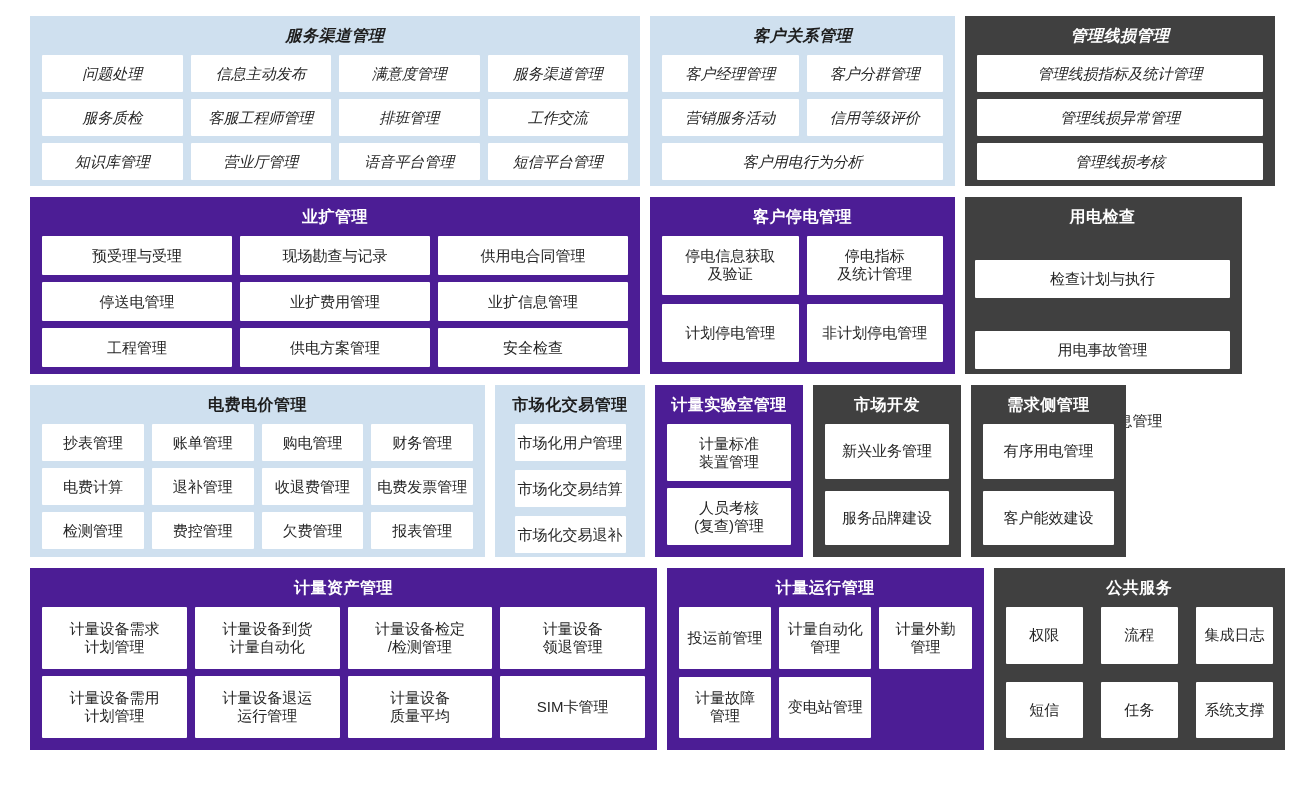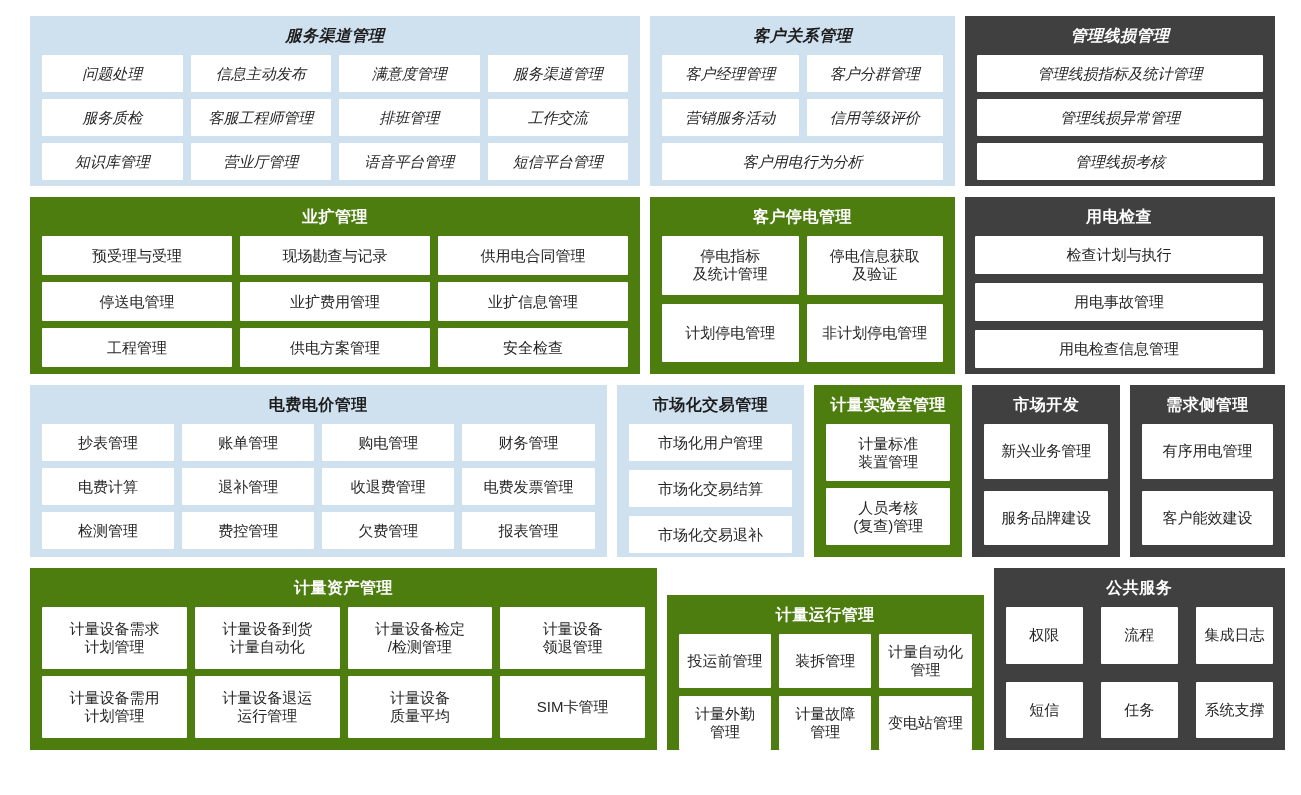--- a/index.html
+++ b/index.html
@@ -31,21 +31,21 @@
   }
 
   
   .panel {
     box-sizing: border-box;
     padding: 10px 12px 12px 12px;
     display: flex;
     flex-direction: column;
   }
   .panel.blue   { background: #cfe0ef; }
-  .panel.steel  { background: #4d7c0f; }
+  .panel.steel  { background: #4c1d95; }
   .panel.green  { background: #404040; }
 
   .panel-title {
     text-align: center;
     font-weight: bold;
     font-size: 16px;
     line-height: 20px;
     margin-bottom: 9px;
     letter-spacing: 0.5px;
   }
@@ -82,42 +82,42 @@
   
   #row1 { height: 170px; font-style: italic; }
   #row1 .p-service  { width: 610px; }
   #row1 .p-crm      { width: 305px; }
   #row1 .p-lineloss { width: 310px; }
   #row1 .tile { min-height: 29px; }
 
   #row2 { height: 177px; }
   #row2 .p-yekuo    { width: 610px; }
   #row2 .p-outage   { width: 305px; }
-  #row2 .p-inspect  { width: 310px; padding-left: 10px; }
+  #row2 .p-inspect  { width: 277px; padding-left: 10px; }
   #row2 .tile { min-height: 31px; }
   #row2 .p-outage .tiles { gap: 9px 8px; }
   #row2 .p-outage .tile { min-height: 42px; }
   #row2 .p-inspect .tiles { gap: 9px; }
-  #row2 .p-inspect .tile { min-height: 30px; }
+  #row2 .p-inspect .tile { min-height: 30px; margin-top: 24px; }
 
   #row3 { height: 172px; }
-  #row3 .p-tariff   { width: 577px; }
-  #row3 .p-market   { width: 188px; }
+  #row3 .p-tariff   { width: 455px; }
+  #row3 .p-market   { width: 150px; align-items: center; }
   #row3 .p-lab      { width: 148px; }
   #row3 .p-dev      { width: 148px; }
   #row3 .p-demand   { width: 155px; }
   #row3 .tile { min-height: 29px; }
   #row3 .p-lab .tile { min-height: 44px; }
   #row3 .p-dev .tile, #row3 .p-demand .tile { min-height: 40px; }
   #row3 .p-dev .tiles, #row3 .p-demand .tiles { gap: 12px; }
   #row3 .p-market .tiles { gap: 9px; }
 
   #row4 { height: 182px; }
   #row4 .p-asset    { width: 669px; }
-  #row4 .p-meterrun { width: 337px; margin-top: 27px; }
+  #row4 .p-meterrun { width: 337px; }
   #row4 .p-public   { width: 310px; }
   #row4 .tile { min-height: 46px; }
   #row4 .p-public .tile { min-height: 48px; }
   #row4 .p-public .tiles { gap: 18px; }
   #row4 .p-meterrun .tiles { gap: 8px; }
 </style>
 </head>
 <body>
 
 <div id="board">
@@ -174,24 +174,24 @@
         <div class="tile">业扩信息管理</div>
         <div class="tile">工程管理</div>
         <div class="tile">供电方案管理</div>
         <div class="tile">安全检查</div>
       </div>
     </div>
 
     <div class="panel steel p-outage">
       <div class="panel-title">客户停电管理</div>
       <div class="tiles c2">
+        <div class="tile">停电信息获取
+及验证</div>
         <div class="tile">停电指标
 及统计管理</div>
-        <div class="tile">停电信息获取
-及验证</div>
         <div class="tile">计划停电管理</div>
         <div class="tile">非计划停电管理</div>
       </div>
     </div>
 
     <div class="panel green p-inspect">
       <div class="panel-title">用电检查</div>
       <div class="tiles c1">
         <div class="tile">检查计划与执行</div>
         <div class="tile">用电事故管理</div>
@@ -274,21 +274,20 @@
         <div class="tile">计量设备
 质量平均</div>
         <div class="tile">SIM卡管理</div>
       </div>
     </div>
 
     <div class="panel steel p-meterrun">
       <div class="panel-title">计量运行管理</div>
       <div class="tiles c3">
         <div class="tile">投运前管理</div>
-        <div class="tile">装拆管理</div>
         <div class="tile">计量自动化
 管理</div>
         <div class="tile">计量外勤
 管理</div>
         <div class="tile">计量故障
 管理</div>
         <div class="tile">变电站管理</div>
       </div>
     </div>
 

